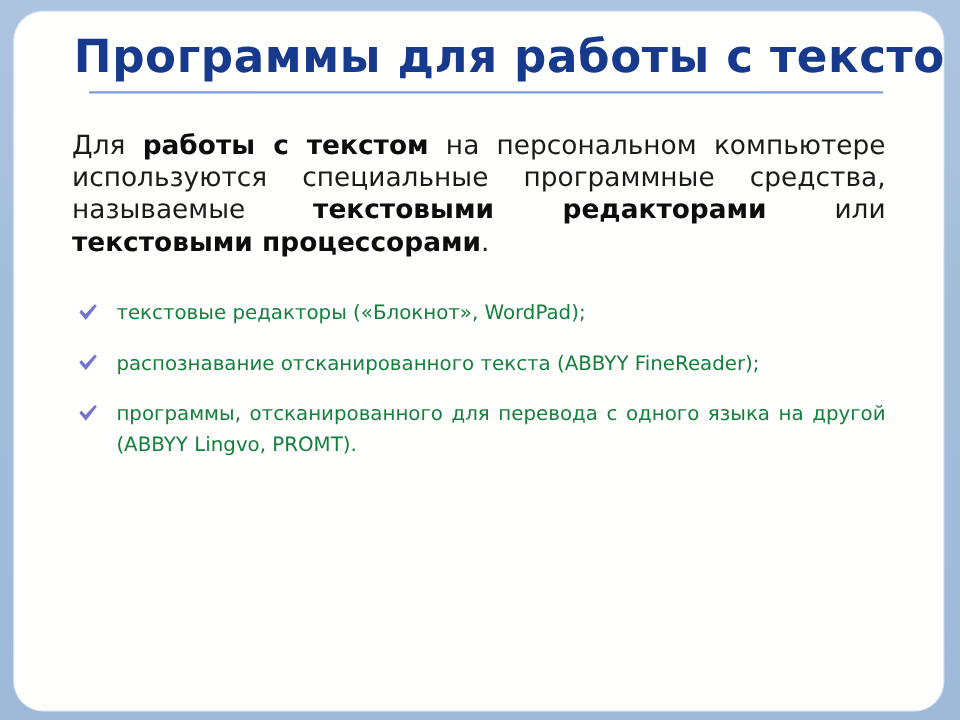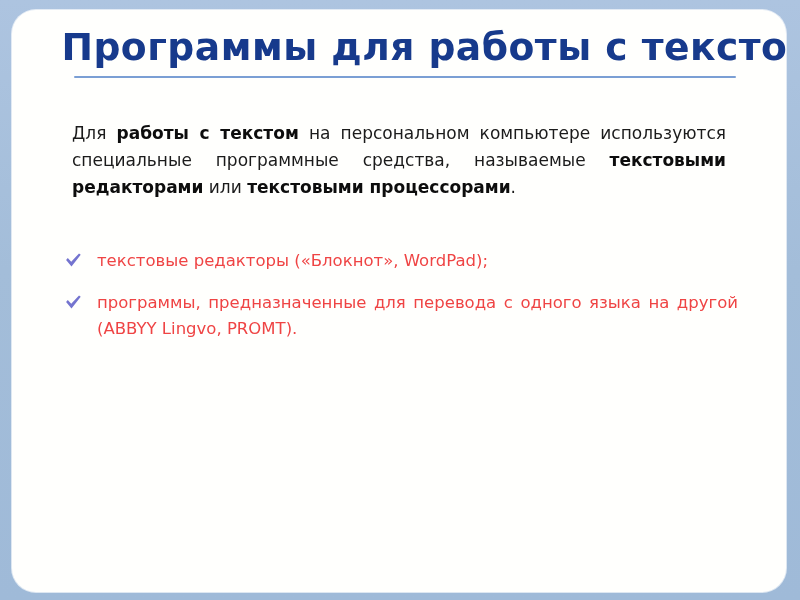--- a/index.html
+++ b/index.html
@@ -67,23 +67,23 @@
 
   
   .body-area {
     position: absolute;
     left: 48px;
     right: 48px;
     top: 98px;
   }
 
   .intro-paragraph {
-    margin: 12px;
+    margin: 0;
     font-family: "DejaVu Sans", "Liberation Sans", sans-serif;
-    font-size: 17px;
+    font-size: 22px;
     line-height: 27px;
     color: #1b1b1b;
     text-align: justify;
     text-justify: inter-word;
   }
 
   .intro-paragraph b,
   .intro-paragraph strong {
     font-weight: bold;
     color: #0d0d0d;
@@ -100,21 +100,21 @@
     top: 238px;
   }
 
   .check-item {
     position: relative;
     padding-left: 33px;
     margin-bottom: 16px;
     font-family: "DejaVu Sans", "Liberation Sans", sans-serif;
     font-size: 16.5px;
     line-height: 26px;
-    color: #ef4444;
+    color: #15803d;
     text-align: justify;
     text-justify: inter-word;
   }
 
   .check-item:last-child {
     margin-bottom: 0;
   }
 
   .check-icon {
     position: absolute;
@@ -157,26 +157,34 @@
         <span class="check-icon">
           <svg viewBox="0 0 20 20" xmlns="http://www.w3.org/2000/svg" aria-hidden="true">
             <path d="M2.2 9.6 L4.0 7.4 L7.6 11.3 L15.8 2.6 L17.6 4.0 L7.9 16.4 Z" fill="currentColor"></path>
           </svg>
         </span>
         <span class="check-text">текстовые редакторы («Блокнот», WordPad);</span>
       </li>
 
 
 
+      <li class="check-item">
+        <span class="check-icon">
+          <svg viewBox="0 0 20 20" xmlns="http://www.w3.org/2000/svg" aria-hidden="true">
+            <path d="M2.2 9.6 L4.0 7.4 L7.6 11.3 L15.8 2.6 L17.6 4.0 L7.9 16.4 Z" fill="currentColor"></path>
+          </svg>
+        </span>
+        <span class="check-text">распознавание отсканированного текста (ABBYY FineReader);</span>
+      </li>
 
       <li class="check-item">
         <span class="check-icon">
           <svg viewBox="0 0 20 20" xmlns="http://www.w3.org/2000/svg" aria-hidden="true">
             <path d="M2.2 9.6 L4.0 7.4 L7.6 11.3 L15.8 2.6 L17.6 4.0 L7.9 16.4 Z" fill="currentColor"></path>
           </svg>
         </span>
-        <span class="check-text">программы, предназначенные для перевода с одного языка на другой (ABBYY Lingvo, PROMT).</span>
+        <span class="check-text">программы, отсканированного для перевода с одного языка на другой (ABBYY Lingvo, PROMT).</span>
       </li>
 
     </ul>
 
   </div>
 </div>
 
 </body></html>

